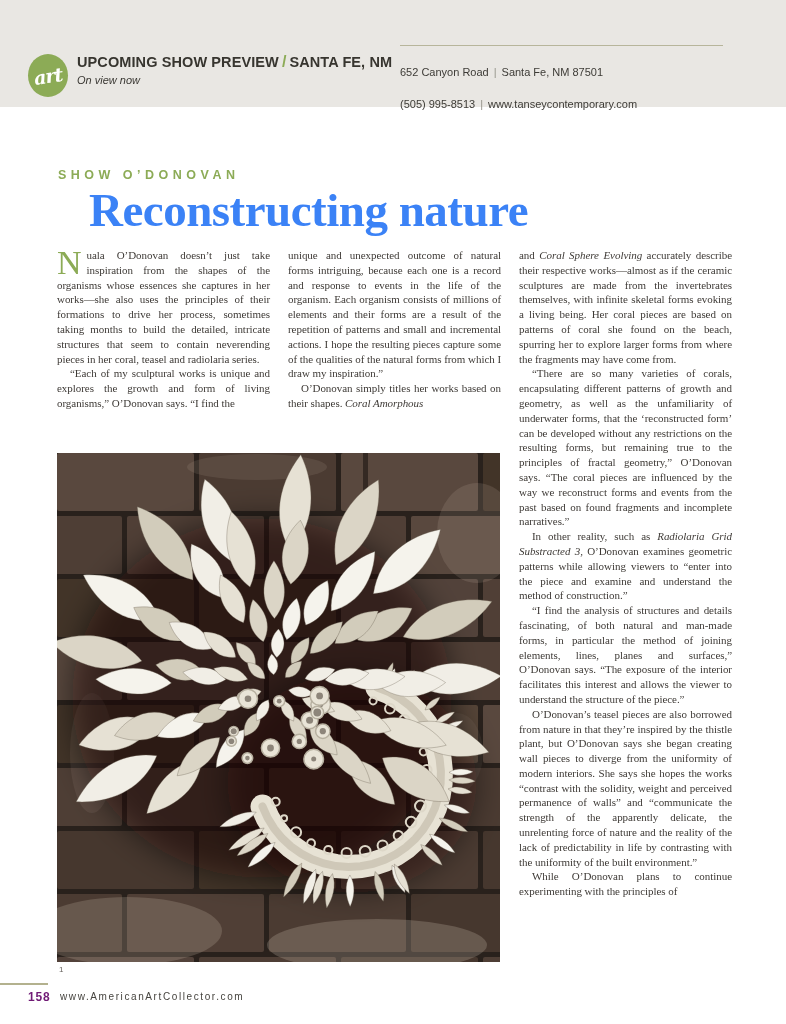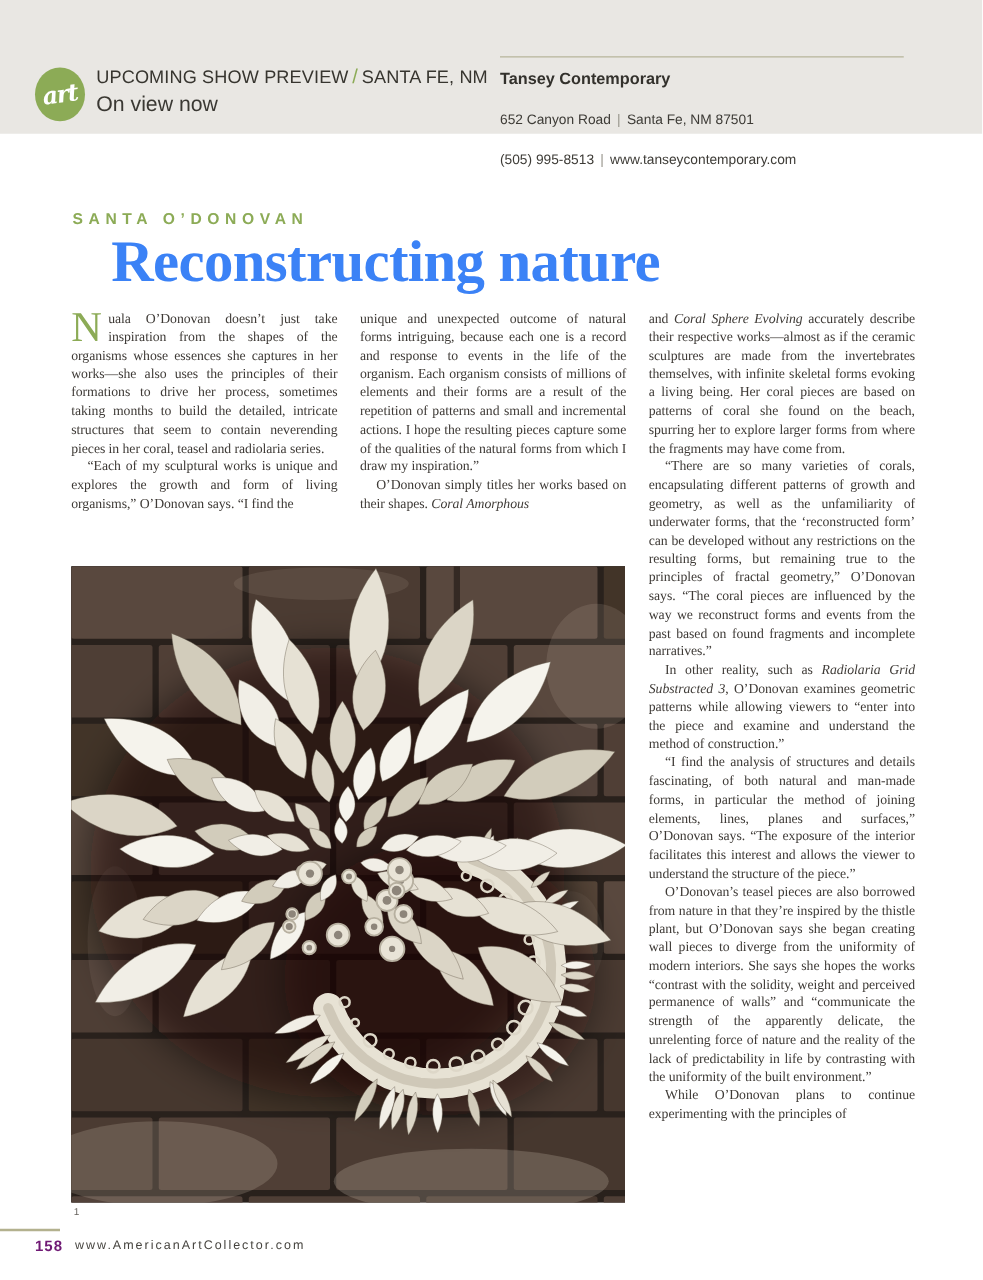--- a/index.html
+++ b/index.html
@@ -6,23 +6,23 @@
   .page{position:relative;width:786px;height:1024px;background:#ffffff;overflow:hidden;
         font-family:"Liberation Sans",sans-serif;-webkit-font-smoothing:antialiased;}
 
   
   .header-strip{position:absolute;left:0;top:0;width:786px;height:107px;background:#e9e7e3;}
   .logo{position:absolute;left:28px;top:54px;width:40px;height:43px;border-radius:50%;
         background:#8cab56;display:flex;align-items:center;justify-content:center;}
   .logo span{color:#ffffff;font-family:"DejaVu Serif",serif;font-style:italic;font-weight:700;
         font-size:19px;transform:rotate(-8deg);letter-spacing:-1px;}
   .show-info{position:absolute;left:77px;top:53px;}
-  .show-title{font-size:14.5px;font-weight:400;color:#37352f;letter-spacing:.1px;text-align:right;}
+  .show-title{font-size:14.5px;font-weight:700;color:#37352f;letter-spacing:.1px;text-align:right;}
   .show-title .slash{color:#8cab56;padding:0 3px;font-size:16px;}
-  .show-status{font-size:17px;color:#3a3833;margin-top:3px;}
+  .show-status{font-size:11px;color:#3a3833;margin-top:3px;font-style:italic;}
   .gallery{position:absolute;left:400px;top:45px;width:323px;border-top:1px solid #b7b59b;}
   .gallery-name{font-size:13px;font-weight:700;color:#33312c;margin-top:9px;}
   .gallery-line{font-size:11px;color:#3d3b36;margin-top:20px;}
   .gallery-line .sep{color:#97958c;padding:0 5px;font-weight:400;}
 
   
   .kicker{position:absolute;left:58px;top:168px;font-size:12.5px;font-weight:700;
           letter-spacing:4.5px;color:#8cab56;}
   .title{position:absolute;left:54px;top:183px;font-family:"Liberation Serif",serif;
          font-weight:700;font-size:47px;color:#3b82f6;letter-spacing:-.5px;margin-left:35px;}
@@ -57,31 +57,30 @@
     <div class="logo">
       <span>art</span>
     </div>
     <div class="show-info">
       <div class="show-title">
         <span>UPCOMING SHOW PREVIEW</span><span class="slash">/</span><span>SANTA FE, NM</span>
       </div>
       <div class="show-status">On view now</div>
     </div>
     <div class="gallery">
-      <div class="gallery-name">Tansey Contemporary</div>
       <div class="gallery-line">
         <span>652 Canyon Road</span><span class="sep">|</span><span>Santa Fe, NM 87501</span>
       </div>
       <div class="gallery-line">
         <span>(505) 995-8513</span><span class="sep">|</span><span>www.tanseycontemporary.com</span>
       </div>
     </div>
   </div>
 
-  <div class="kicker">SANTA O’DONOVAN</div>
+  <div class="kicker">SHOW O’DONOVAN</div>
   <div class="title">Reconstructing nature</div>
 
   <div class="cols">
     <div class="col">
       <p><span class="dropcap">N</span><span>uala O’Donovan doesn’t just take inspiration from the shapes of the organisms whose essences she captures in her works—she also uses the principles of their formations to drive her process, sometimes taking months to build the detailed, intricate structures that seem to contain neverending pieces in her coral, teasel and radiolaria series.</span></p>
       <p class="indent">“Each of my sculptural works is unique and explores the growth and form of living organisms,” O’Donovan says. “I find the</p>
     </div>
     <div class="col">
       <p>unique and unexpected outcome of natural forms intriguing, because each one is a record and response to events in the life of the organism. Each organism consists of millions of elements and their forms are a result of the repetition of patterns and small and incremental actions. I hope the resulting pieces capture some of the qualities of the natural forms from which I draw my inspiration.”</p>
       <p class="indent"><span>O’Donovan simply titles her works based on their shapes. </span><span class="it">Coral Amorphous</span></p>

